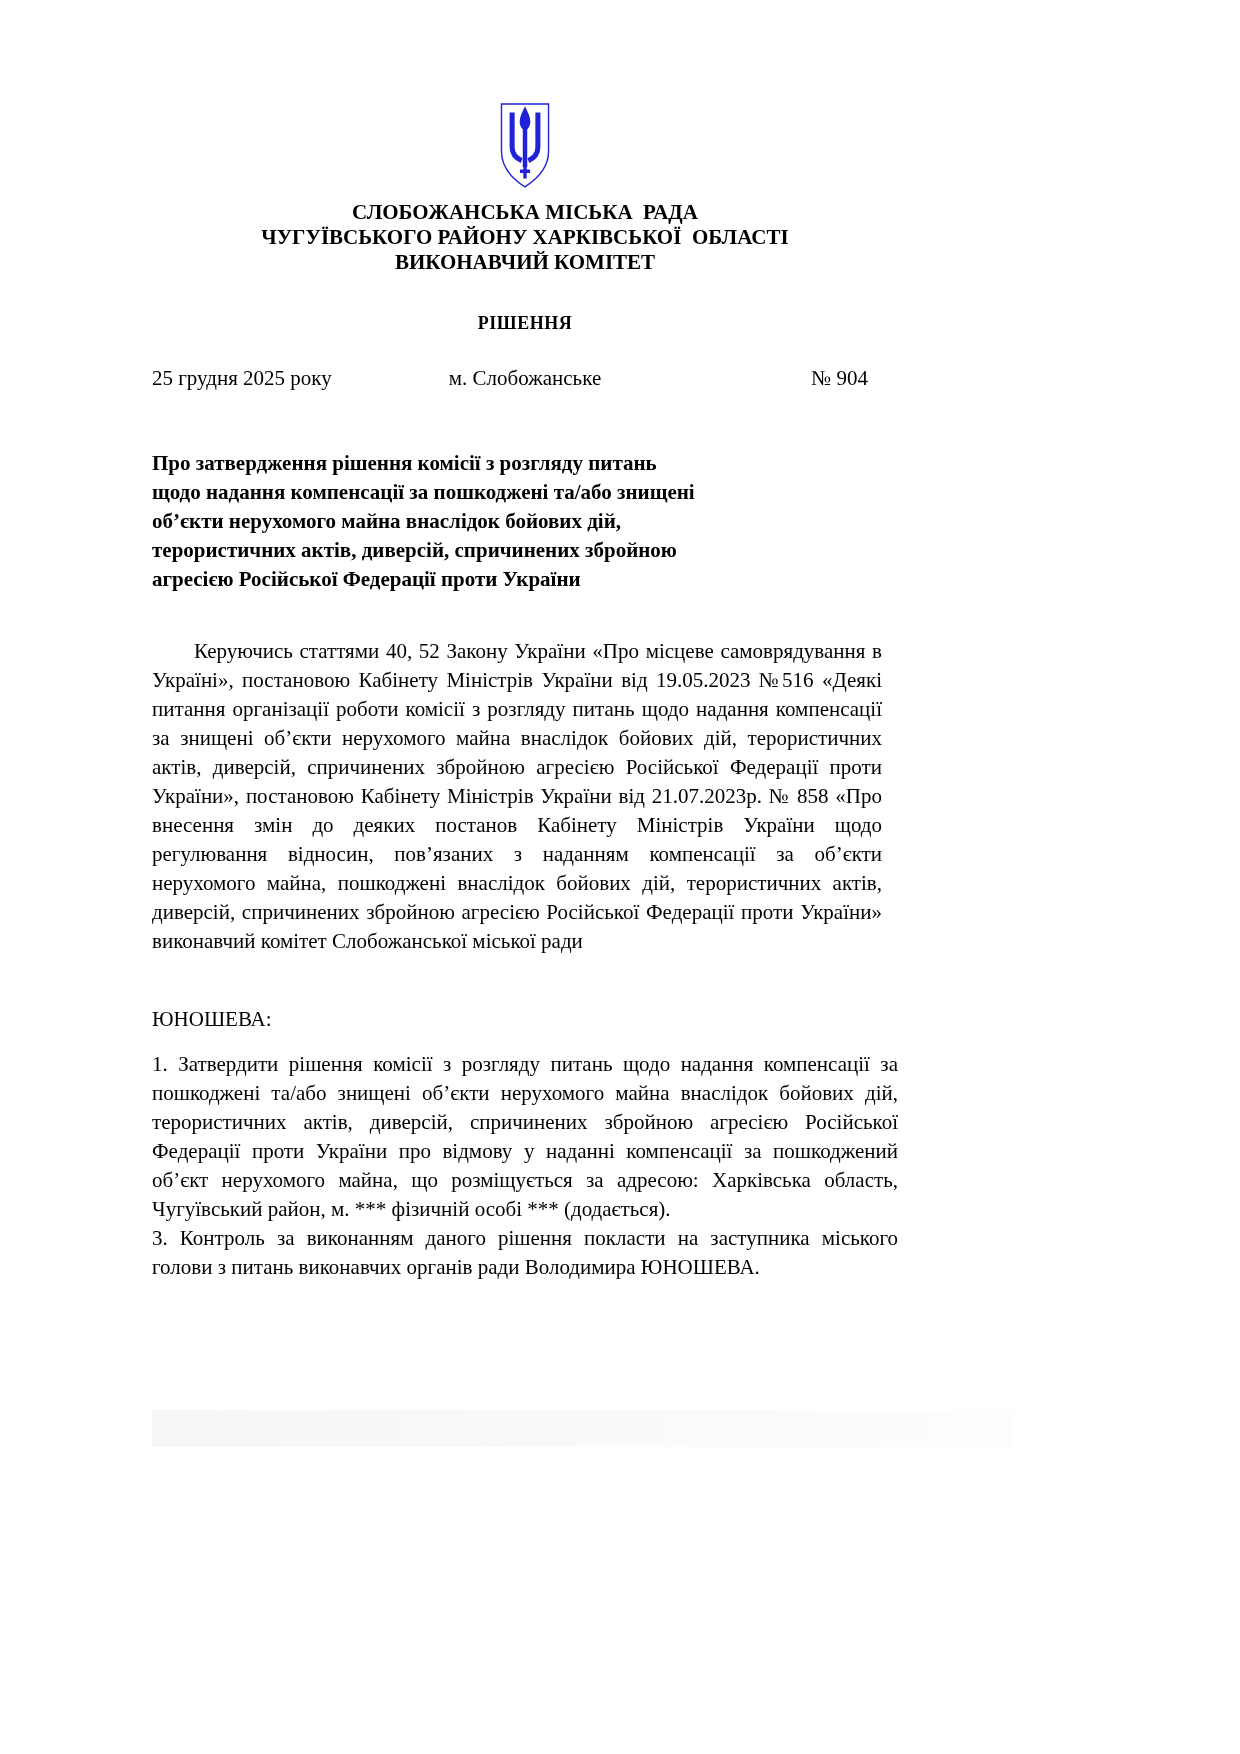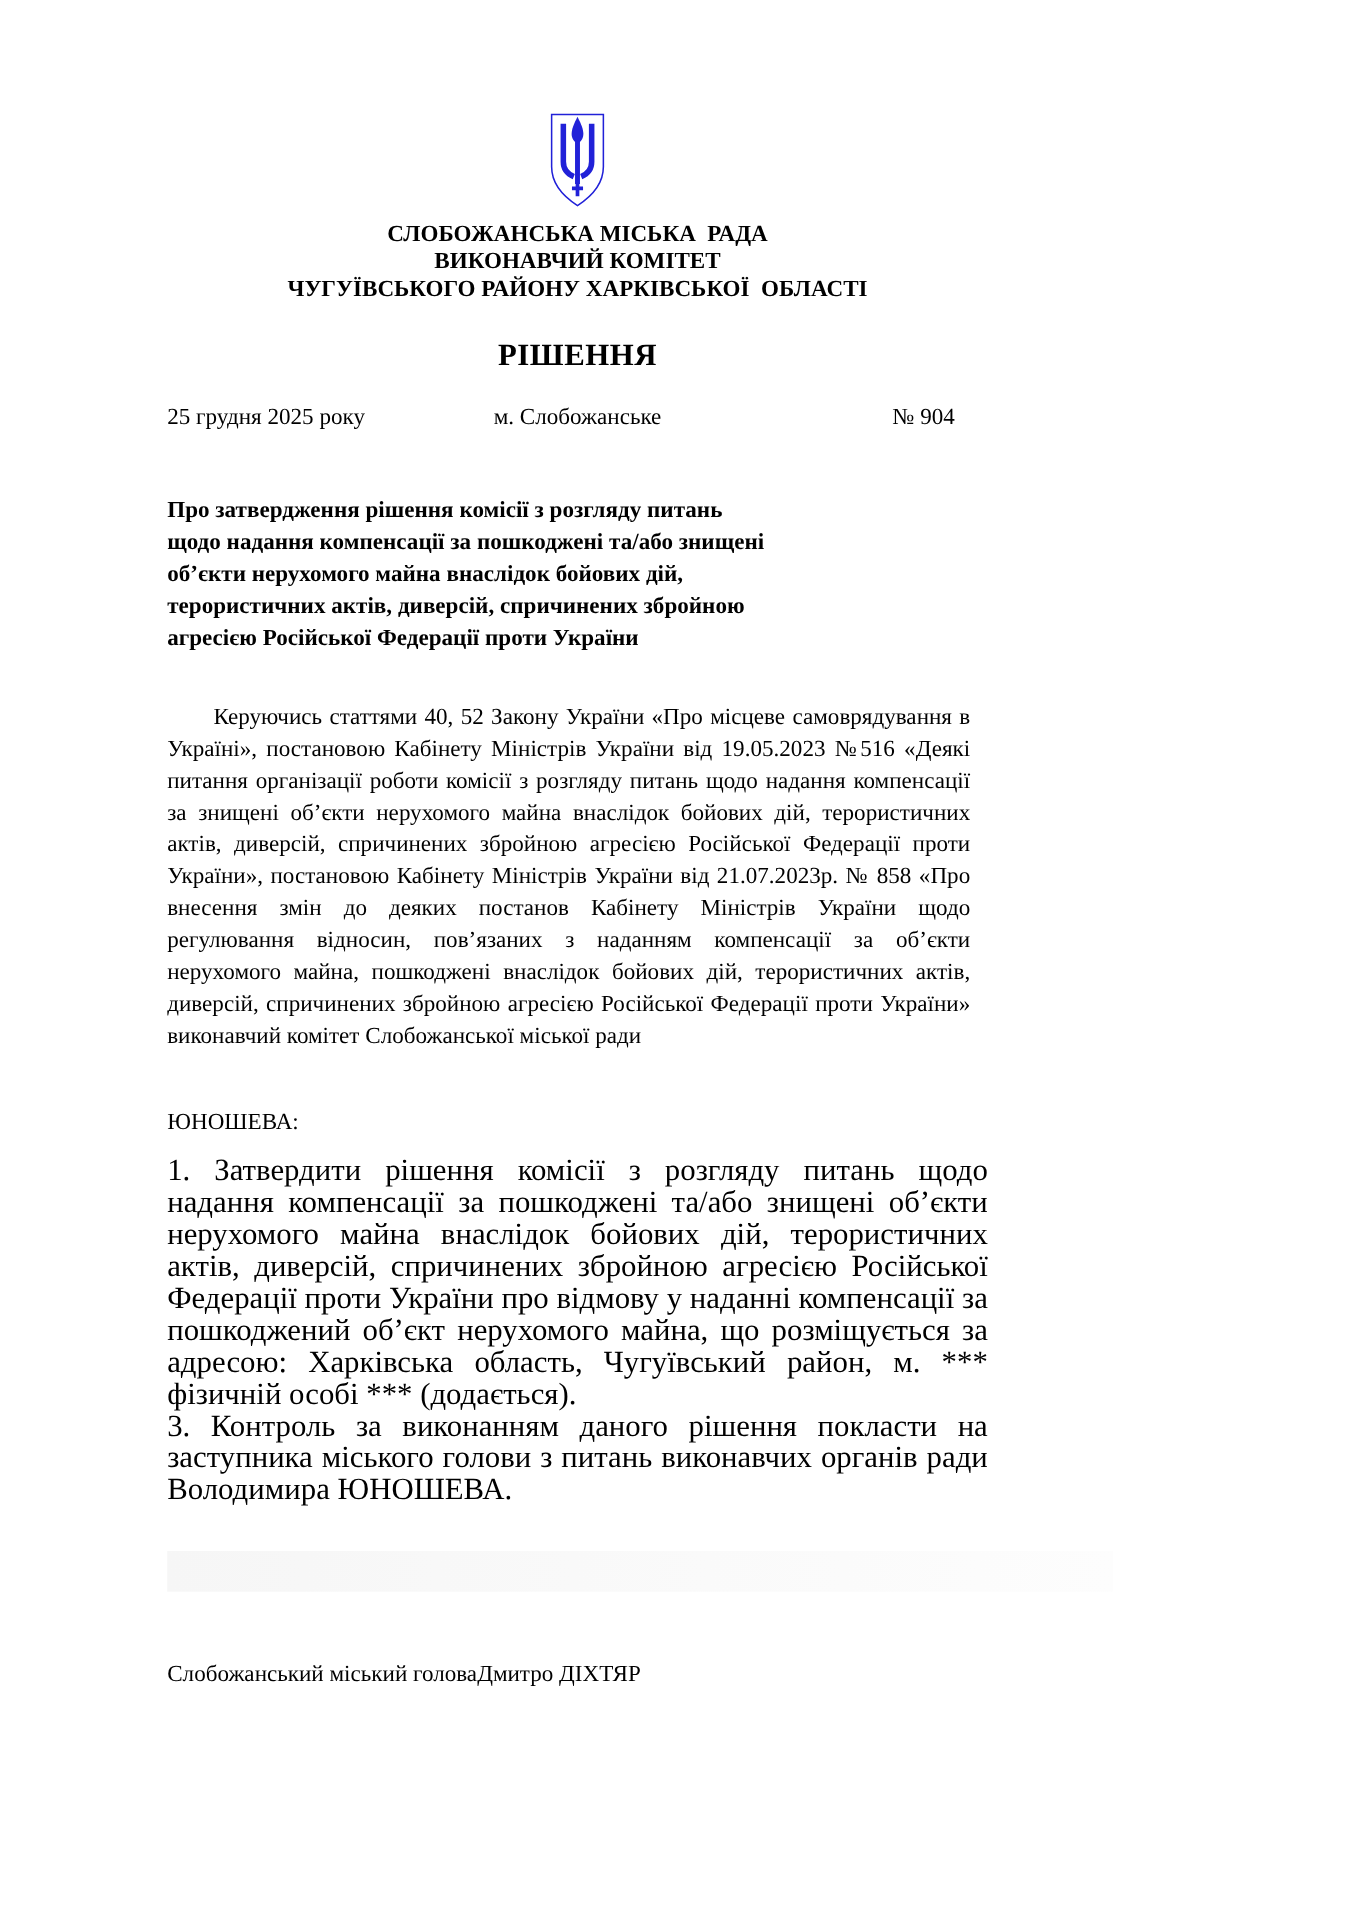--- a/index.html
+++ b/index.html
@@ -29,21 +29,21 @@
     text-align: center;
     font-weight: bold;
     font-size: 21px;
     line-height: 25px;
   }
   .org-line { white-space: pre-wrap; }
   .doc-title {
     margin-top: 36px;
     text-align: center;
     font-weight: bold;
-    font-size: 28px;
+    font-size: 18px;
     line-height: 25px;
     letter-spacing: 0.5px;
   }
   .meta-row {
     margin-top: 28px;
     display: grid;
     grid-template-columns: 1fr auto 1fr;
     font-size: 21px;
     line-height: 29px;
     font-family: Liberation Serif, serif;
@@ -66,21 +66,21 @@
     text-align: justify;
     text-indent: 42px;
   }
   .resolved {
     margin-top: 49px;
     font-size: 21px;
     line-height: 29px;
   }
   .item {
     margin: 0;
-    font-size: 28px;
+    font-size: 21px;
     line-height: 29px;
     text-align: justify;
   }
   .item-first { margin-top: 16px; }
   .sig-row {
     margin-top: 138px;
     display: flex;
     font-size: 21px;
     line-height: 29px;
   }
@@ -108,22 +108,22 @@
 
     <path d="M50,9 C44,21 40.5,29 40.5,37 C40.5,45 45,50 50,52.5 C55,50 59.5,45 59.5,37 C59.5,29 56,21 50,9 Z" fill="#2121d8"></path>
 
     <path d="M50,48 V118" fill="none" stroke="#2121d8" stroke-width="8"></path>
 
     <path d="M50,112 V138 M41,125 H59" fill="none" stroke="#2121d8" stroke-width="6"></path>
   </svg>
 
   <div class="org-block">
     <div class="org-line">СЛОБОЖАНСЬКА МІСЬКА  РАДА</div>
+    <div class="org-line">ЧУГУЇВСЬКОГО РАЙОНУ ХАРКІВСЬКОЇ  ОБЛАСТІ</div>
     <div class="org-line">ВИКОНАВЧИЙ КОМІТЕТ</div>
-    <div class="org-line">ЧУГУЇВСЬКОГО РАЙОНУ ХАРКІВСЬКОЇ  ОБЛАСТІ</div>
   </div>
 
   <div class="doc-title">РІШЕННЯ</div>
 
   <div class="meta-row">
     <span class="meta-date">25 грудня 2025 року</span>
     <span class="meta-place">м. Слобожанське</span>
     <span class="meta-num">№ 904</span>
   </div>
 

